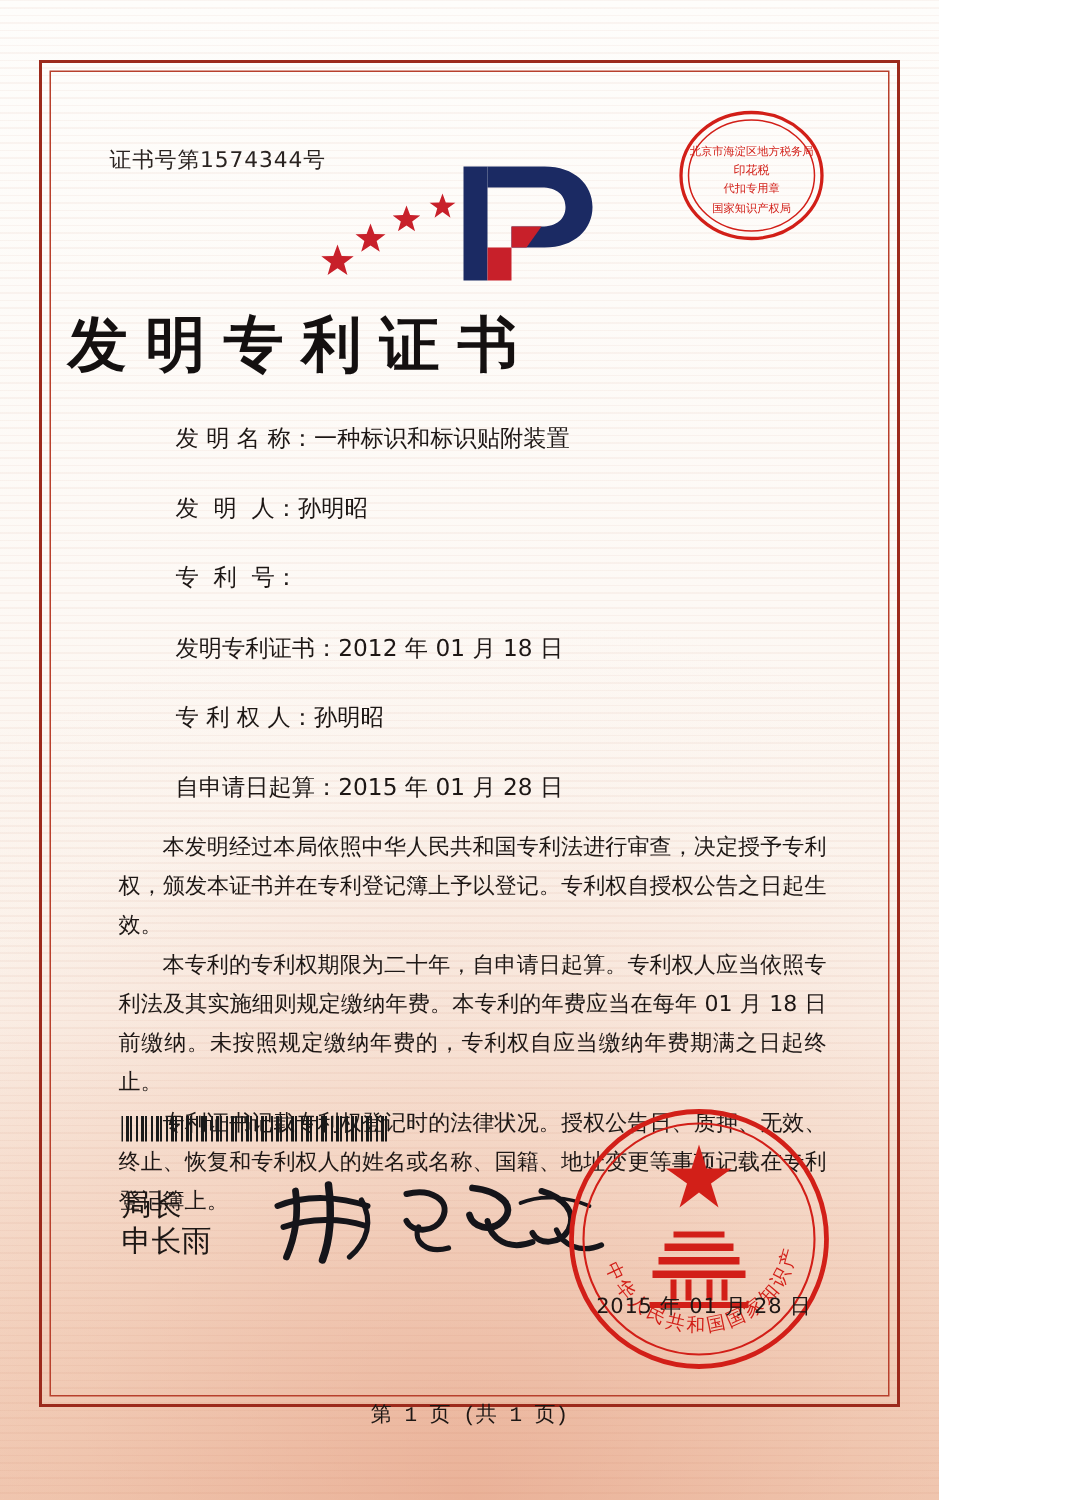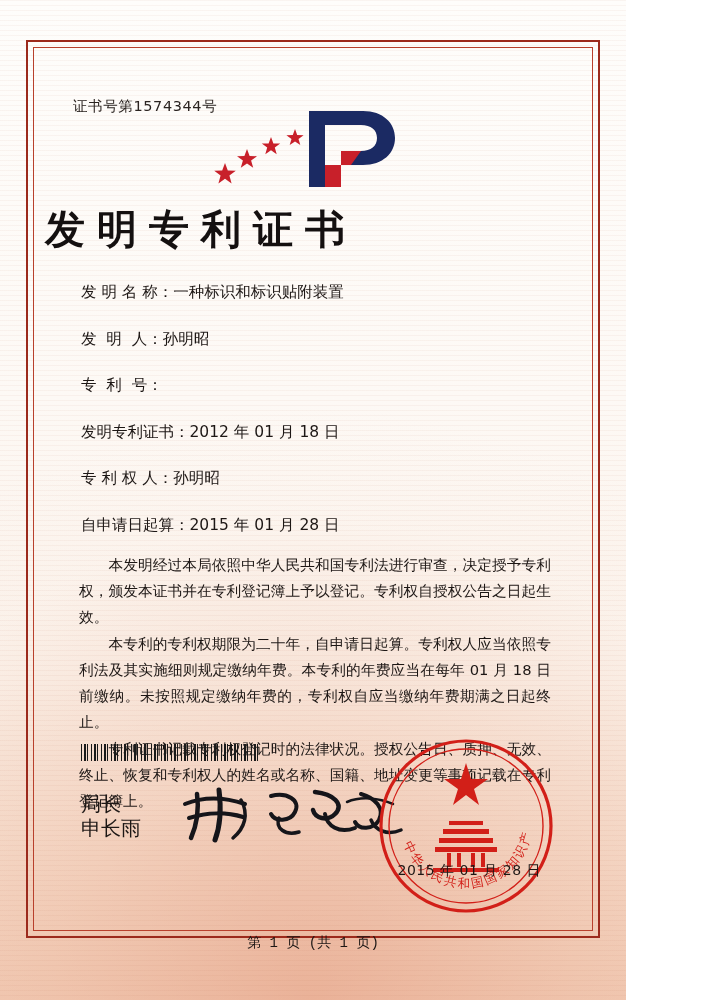--- a/index.html
+++ b/index.html
@@ -78,21 +78,21 @@
     left: 48px; right: 40px; top: 235px;
   }
   .field-row {
     display: flex;
     align-items: baseline;
     margin-bottom: 25.5px;
     font-size: 15.5px;
     color: #1d1715;
     font-family: "DejaVu Sans", sans-serif;
   }
-  .field-label { white-space: pre; }
+  .field-label { white-space: pre; margin-left: 36px; }
   .field-value { white-space: pre; }
 
   
   .paras {
     position: absolute;
     left: 46px; right: 42px; top: 505px;
     font-size: 14.7px;
     line-height: 26px;
     color: #1d1715;
     font-family: "DejaVu Sans", sans-serif;
@@ -185,20 +185,30 @@
 
         <g>
           <path d="M96 6 L112 6 L112 82 L96 82 Z" fill="#1b2a63"></path>
           <path d="M112 6 L150 6 C170 6 182 18 182 33 C182 48 170 60 150 60 L128 60 L128 46 L148 46 C158 46 164 41 164 33 C164 25 158 20 148 20 L112 20 Z" fill="#1b2a63"></path>
           <path d="M112 60 L128 60 L128 82 L112 82 Z" fill="#c8202a"></path>
           <path d="M128 46 L148 46 L138 60 L128 60 Z" fill="#c8202a"></path>
         </g>
       </svg>
     </div>
 
+    <div class="small-seal">
+      <svg viewBox="0 0 104 96" width="104" height="96" aria-hidden="true">
+        <ellipse cx="52" cy="48" rx="47" ry="42" fill="none" stroke="#d21f18" stroke-width="2.2"></ellipse>
+        <ellipse cx="52" cy="48" rx="42" ry="37" fill="none" stroke="#d21f18" stroke-width="1"></ellipse>
+        <text x="52" y="34" font-size="7.5" fill="#d21f18" text-anchor="middle" font-family="DejaVu Sans, sans-serif">北京市海淀区地方税务局</text>
+        <text x="52" y="47" font-size="8" fill="#d21f18" text-anchor="middle" font-family="DejaVu Sans, sans-serif">印花税</text>
+        <text x="52" y="59" font-size="7.5" fill="#d21f18" text-anchor="middle" font-family="DejaVu Sans, sans-serif">代扣专用章</text>
+        <text x="52" y="72" font-size="7.5" fill="#d21f18" text-anchor="middle" font-family="DejaVu Sans, sans-serif">国家知识产权局</text>
+      </svg>
+    </div>
 
     <div class="title">发明专利证书</div>
 
     <div class="fields">
       <div class="field-row">
         <span class="field-label">发 明 名 称：</span>
         <span class="field-value">一种标识和标识贴附装置</span>
       </div>
       <div class="field-row">
         <span class="field-label">发  明  人：</span>

